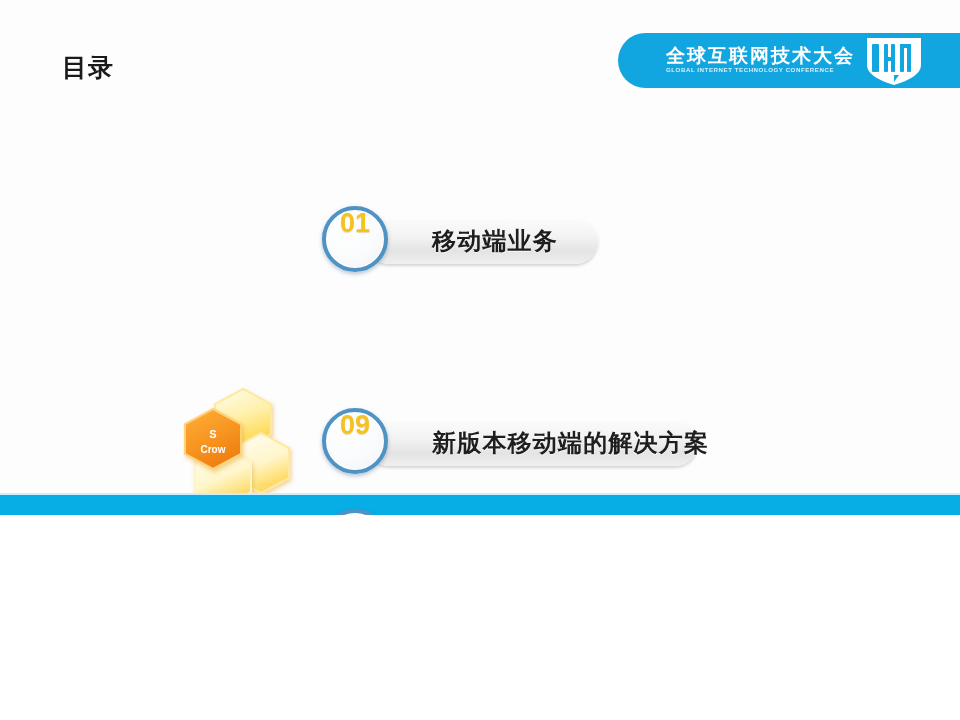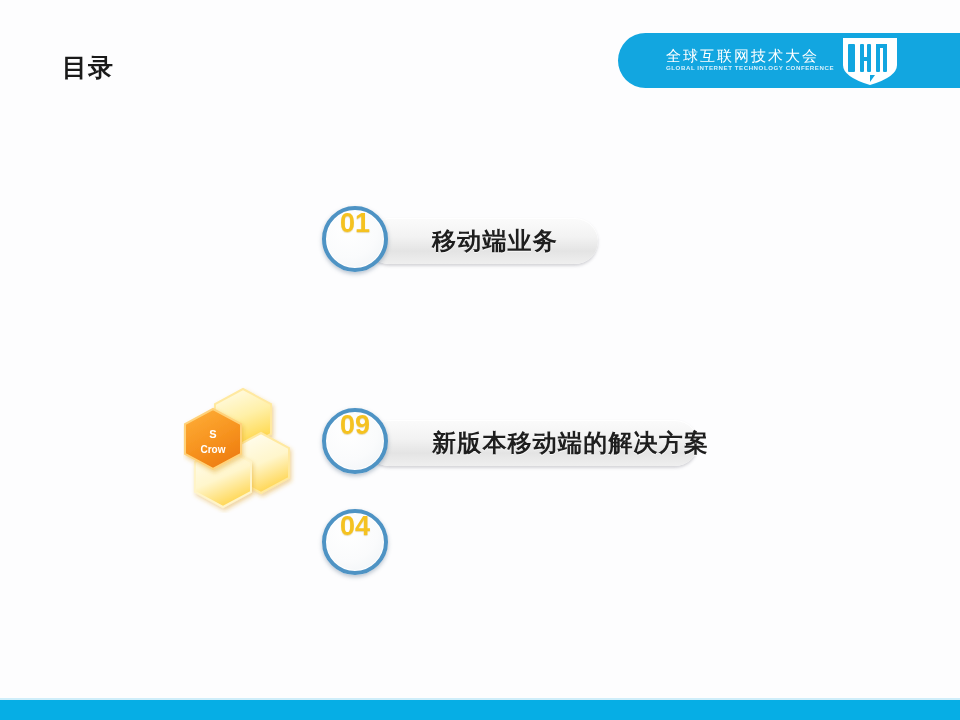--- a/index.html
+++ b/index.html
@@ -8,21 +8,21 @@
     padding: 0;
     background: #ffffff;
   }
   body {
     font-family: "Liberation Sans", "DejaVu Sans", sans-serif;
   }
 
   .slide {
     position: relative;
     width: 960px;
-    height: 720px;
+    height: 515px;
     background: #fdfdfe;
     overflow: hidden;
   }
 
   
   .page-title {
     position: absolute;
     left: 62px;
     top: 52px;
     font-size: 25px;
@@ -49,22 +49,22 @@
     box-sizing: border-box;
   }
   .brand-text-wrap {
     display: flex;
     flex-direction: column;
     justify-content: center;
     margin-right: 8px;
   }
   .brand-cn {
     color: #ffffff;
-    font-size: 15px;
-    font-weight: normal;
+    font-size: 19px;
+    font-weight: bold;
     letter-spacing: 2px;
     line-height: 1.05;
     white-space: nowrap;
   }
   .brand-en {
     color: #d8f0fb;
     font-size: 6px;
     font-weight: bold;
     letter-spacing: 0.55px;
     line-height: 1.4;

